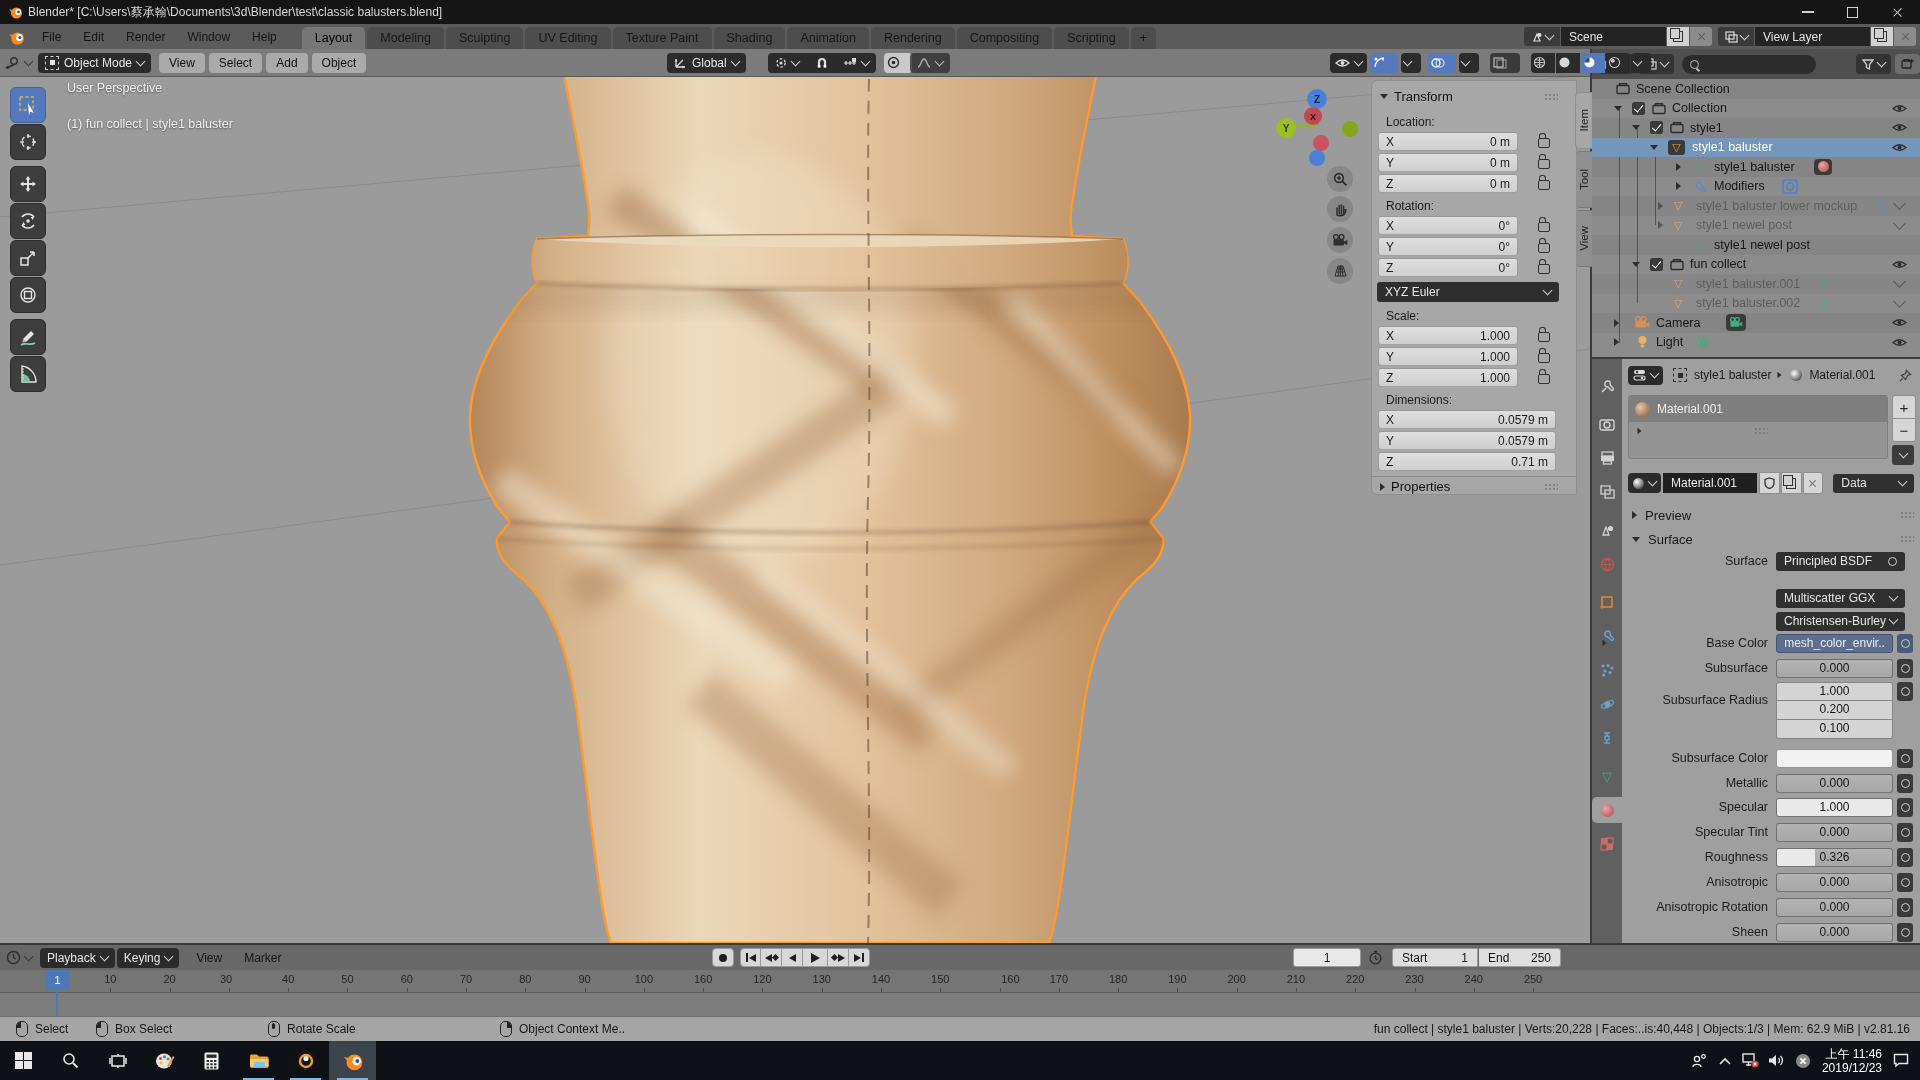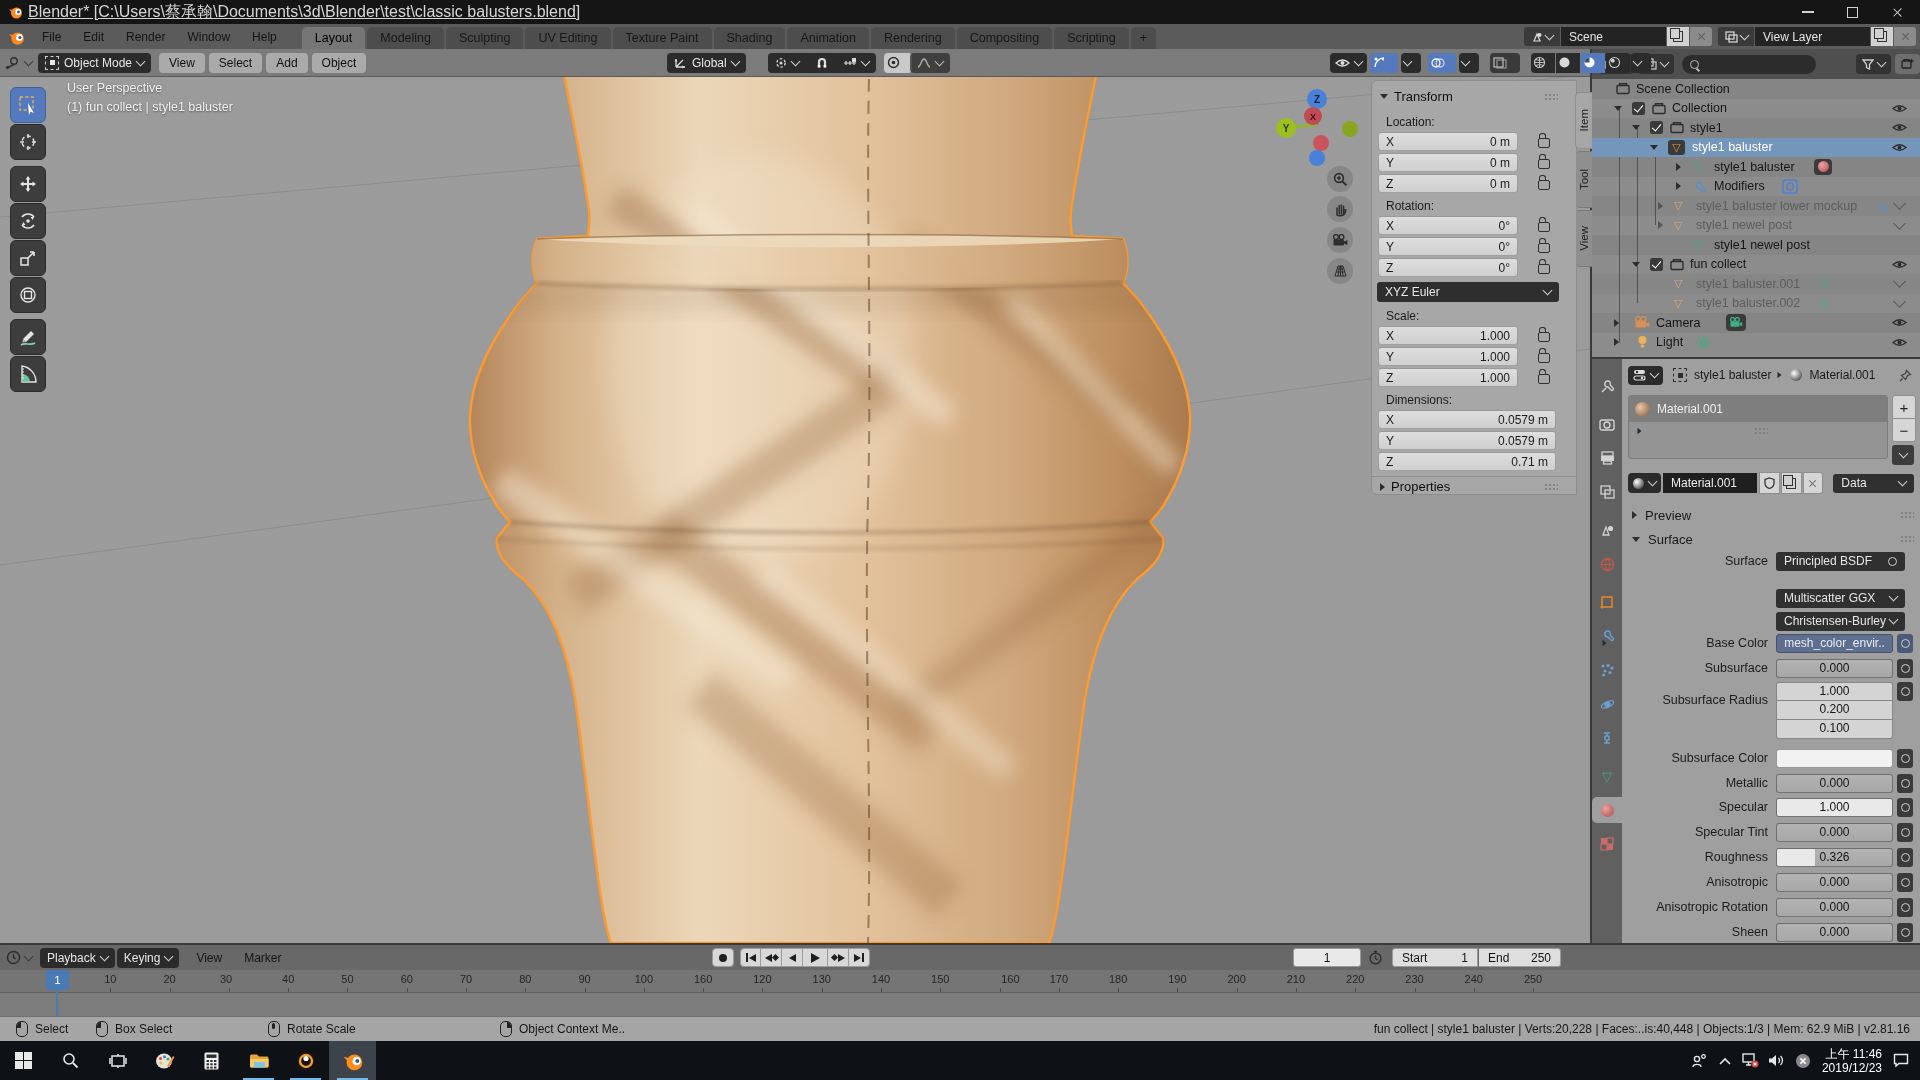--- a/index.html
+++ b/index.html
@@ -4,21 +4,21 @@
 <style>
   html,body{margin:0;padding:0;background:#333;}
   #root{position:relative;width:1920px;height:1080px;overflow:hidden;
         font-family:"Liberation Sans","DejaVu Sans",sans-serif;font-size:12px;color:#1a1a1a;background:#9a9a9a;}
   .abs{position:absolute;}
   .flex{display:flex;align-items:center;}
   .cen{display:flex;align-items:center;justify-content:center;}
 
   
   .titlebar{left:0;top:0;width:1920px;height:24px;background:#151515;color:#d6d6d6;display:flex;align-items:center;}
-  .titlebar .ttl{margin-left:8px;font-size:16px;text-decoration:underline;}
+  .titlebar .ttl{margin-left:8px;font-size:12px;}
   .winbtns{position:absolute;right:0;top:0;height:24px;display:flex;}
   .winbtn{width:45px;height:24px;display:flex;align-items:center;justify-content:center;color:#d0d0d0;}
   .wb-min{width:12px;height:1.6px;background:#d0d0d0;}
   .wb-max{width:9px;height:9px;border:1.2px solid #d0d0d0;}
   .wb-x{position:relative;width:11px;height:11px;}
   .wb-x::before,.wb-x::after{content:"";position:absolute;left:5px;top:0;width:1.4px;height:11px;background:#d0d0d0;}
   .wb-x::before{transform:rotate(45deg);} .wb-x::after{transform:rotate(-45deg);}
 
   
   .topbar{left:0;top:24px;width:1920px;height:25px;background:#5b5b5b;display:flex;align-items:flex-end;}
@@ -414,21 +414,21 @@
         </div>
         <div class="dbtn" style="width:14px;padding:0 3px">
             <span class="chevd"></span>
           </div>
       </div>
     </div>
   </div>
 
   <div class="abs" style="left:67px;top:81px;color:#f1f1f1;text-shadow:0 1px 2px rgba(0,0,0,.45);font-size:12.5px">
     <div>User Perspective</div>
-    <div style="margin-top:5px">(1) fun collect | style1 baluster</div>
+    <div style="margin-top:22px">(1) fun collect | style1 baluster</div>
   </div>
 
   <div>
     <div class="tool active" style="top:87px">
       <svg width="20" height="20" viewBox="0 0 20 20">
           <rect x="2" y="2" width="13" height="13" fill="none" stroke="#e8b45a" stroke-width="1.4" stroke-dasharray="3 2.4"></rect>
           <path d="M10 8 L16 18 L12.5 16.5 L11 20 Z" fill="#fff"></path>
         </svg>
     </div>
     <div class="tool" style="top:124px">

